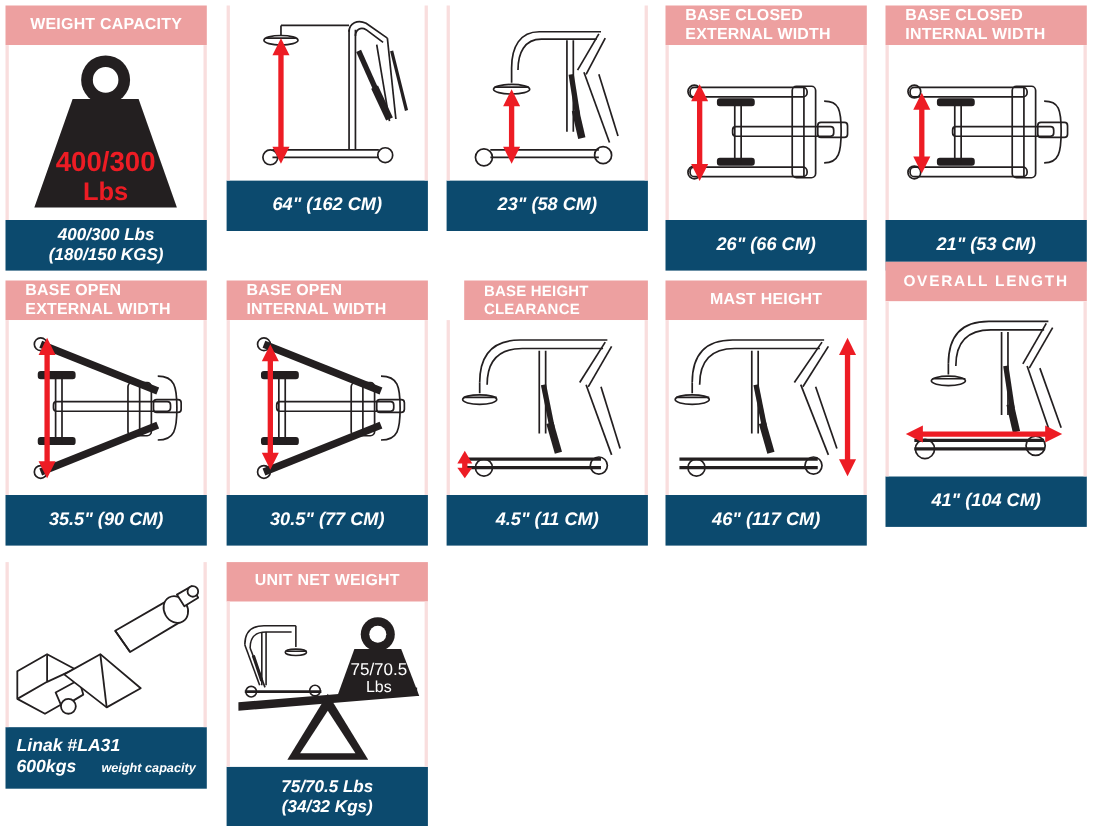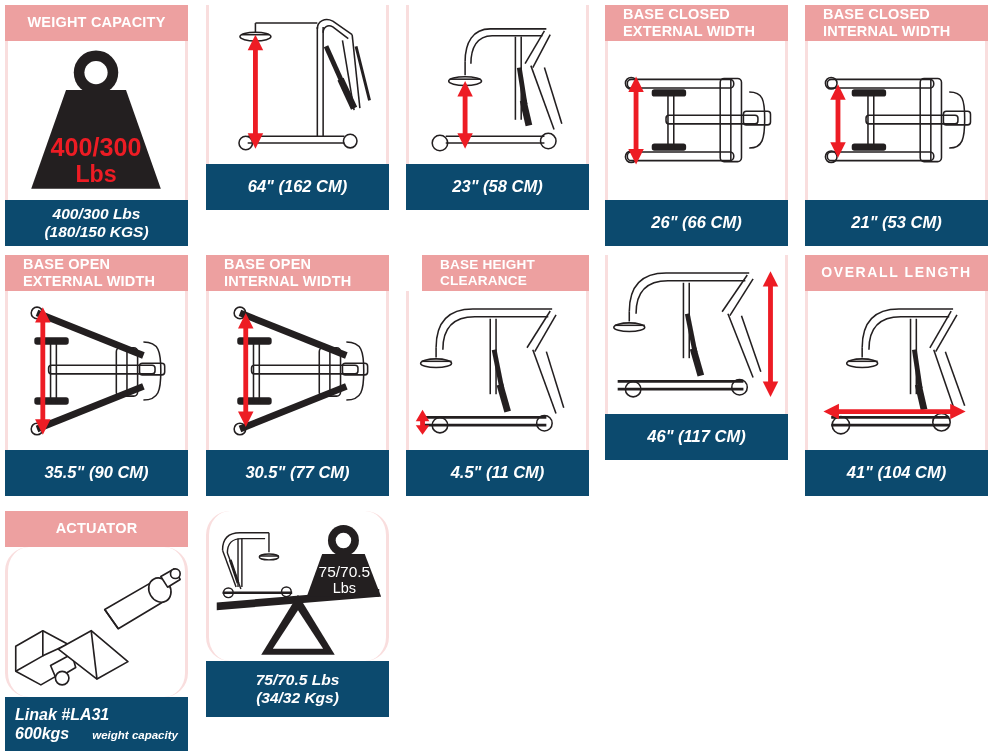--- a/index.html
+++ b/index.html
@@ -89,21 +89,21 @@
   .card-footer.left {
     align-items: flex-start;
     text-align: left;
     padding-left: 10px;
     font-size: 16px;
   }
   .footer-line-sub { font-size: 11.5px; }
   .footer-row { display: flex; align-items: baseline; gap: 23px; }
 
   
-  .spec-card.tall .card-body { height: 150px; border-radius: 24px; }
+  .spec-card.tall .card-body { height: 150px; }
   .spec-card.tall .card-footer { height: 56px; }
 </style>
 </head>
 <body>
 
 <div id="spec-grid">
 
   <div class="spec-card" style="left:5px; top:5px;">
     <div class="card-header">WEIGHT CAPACITY</div>
     <div class="card-body">
@@ -349,20 +349,21 @@
           <line x1="14" y1="126" x2="14" y2="140" stroke="#ed1c24" stroke-width="5"></line>
           <polygon points="14,120 7,132 21,132" fill="#ed1c24"></polygon>
           <polygon points="14,146 7,136 21,136" fill="#ed1c24"></polygon>
         </g>
       </svg>
     </div>
     <div class="card-footer single">4.5"  (11 CM)</div>
   </div>
 
   <div class="spec-card" style="left:605px; top:255px;">
+    <div class="card-header">MAST HEIGHT</div>
     <div class="card-body">
       <svg viewBox="0 0 183 159">
         <g fill="none" stroke="#231f20" stroke-width="1.6" stroke-linejoin="round">
           <path d="M22 56 C22 30, 34 16, 60 16 L146 16"></path>
           <path d="M29 58 C29 36, 39 24, 62 24 L142 24"></path>
           <path d="M22 56 L22 66"></path>
           <ellipse cx="22" cy="72" rx="16" ry="4.5" fill="#ffffff"></ellipse>
           <path d="M7 70 L38 70"></path>
           <path d="M78 26 L78 104"></path>
           <path d="M84 26 L84 104"></path>
@@ -380,21 +381,21 @@
         <g>
           <line x1="168" y1="22" x2="168" y2="132" stroke="#ed1c24" stroke-width="5"></line>
           <polygon points="168,14 160,30 176,30" fill="#ed1c24"></polygon>
           <polygon points="168,144 160,128 176,128" fill="#ed1c24"></polygon>
         </g>
       </svg>
     </div>
     <div class="card-footer single">46"  (117 CM)</div>
   </div>
 
-  <div class="spec-card" style="left:805px; top:255px;">
+  <div class="spec-card" style="left:805px; top:238px;">
     <div class="card-header wide-spaced">OVERALL  LENGTH</div>
     <div class="card-body">
       <svg viewBox="0 0 183 159">
         <g fill="none" stroke="#231f20" stroke-width="1.6" stroke-linejoin="round">
           <path d="M56 56 C56 30, 68 16, 94 16 L150 16"></path>
           <path d="M63 58 C63 36, 73 24, 96 24 L146 24"></path>
           <path d="M56 56 L56 66"></path>
           <ellipse cx="56" cy="72" rx="16" ry="4.5" fill="#ffffff"></ellipse>
           <path d="M41 70 L72 70"></path>
           <path d="M106 26 L106 104"></path>
@@ -414,21 +415,20 @@
           <line x1="24" y1="122" x2="155" y2="122" stroke="#ed1c24" stroke-width="5"></line>
           <polygon points="16,122 32,114 32,130" fill="#ed1c24"></polygon>
           <polygon points="163,122 147,114 147,130" fill="#ed1c24"></polygon>
         </g>
       </svg>
     </div>
     <div class="card-footer single">41"  (104 CM)</div>
   </div>
 
   <div class="spec-card tall" style="left:5px; top:511px;">
-    <div class="card-header">ACTUATOR</div>
     <div class="card-body">
       <svg viewBox="0 0 183 150">
         <g fill="#ffffff" stroke="#231f20" stroke-width="1.7" stroke-linejoin="round">
 
           <path d="M8 100 L36 84 L62 98 L62 124 L34 140 L8 126 Z"></path>
           <path d="M36 84 L36 110 L8 126"></path>
           <path d="M36 110 L62 98"></path>
 
           <path d="M44 120 L66 108 L70 122 L50 134 Z"></path>
           <circle cx="56" cy="133" r="7"></circle>
@@ -448,20 +448,21 @@
     <div class="card-footer left">
       <span>Linak   #LA31</span>
       <span class="footer-row">
         <span>600kgs</span>
         <span class="footer-line-sub">weight capacity</span>
       </span>
     </div>
   </div>
 
   <div class="spec-card tall" style="left:206px; top:511px;">
+    <div class="card-header">UNIT NET WEIGHT</div>
     <div class="card-body">
       <svg viewBox="0 0 183 150">
 
         <g fill="none" stroke="#231f20" stroke-width="1.5" stroke-linejoin="round">
           <path d="M14 38 C14 26, 20 20, 32 20 L62 20"></path>
           <path d="M19 41 C19 30, 24 26, 34 26 L58 26"></path>
           <path d="M62 20 L62 40"></path>
           <ellipse cx="62" cy="45" rx="10" ry="3" fill="#ffffff"></ellipse>
           <path d="M53 44 L72 44"></path>
           <path d="M30 26 L30 76"></path>

